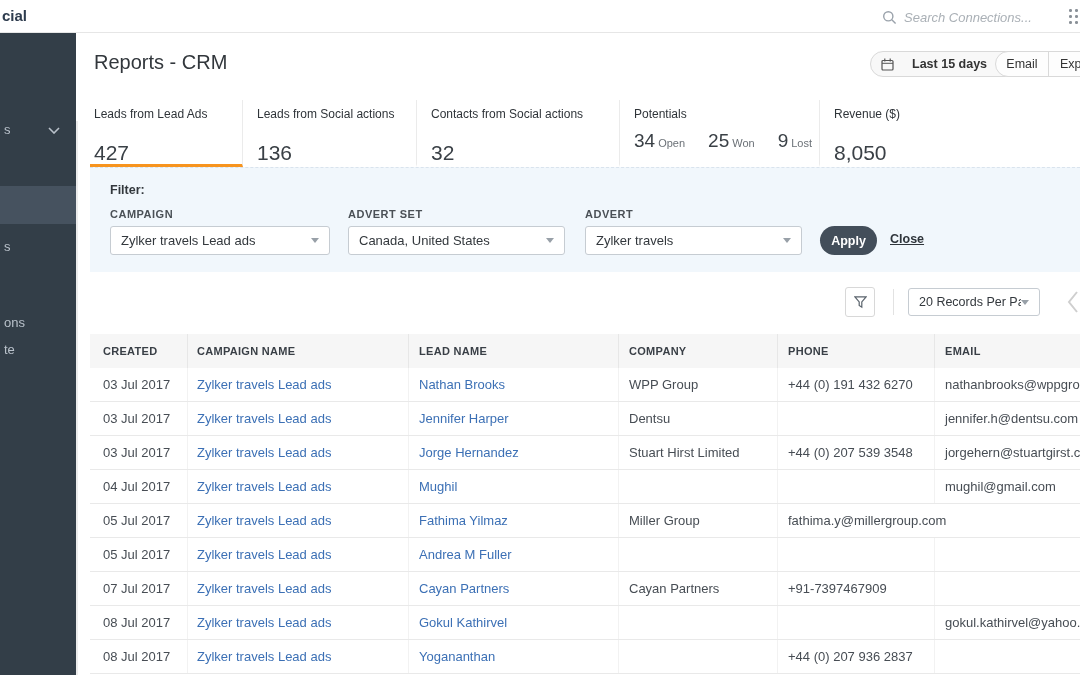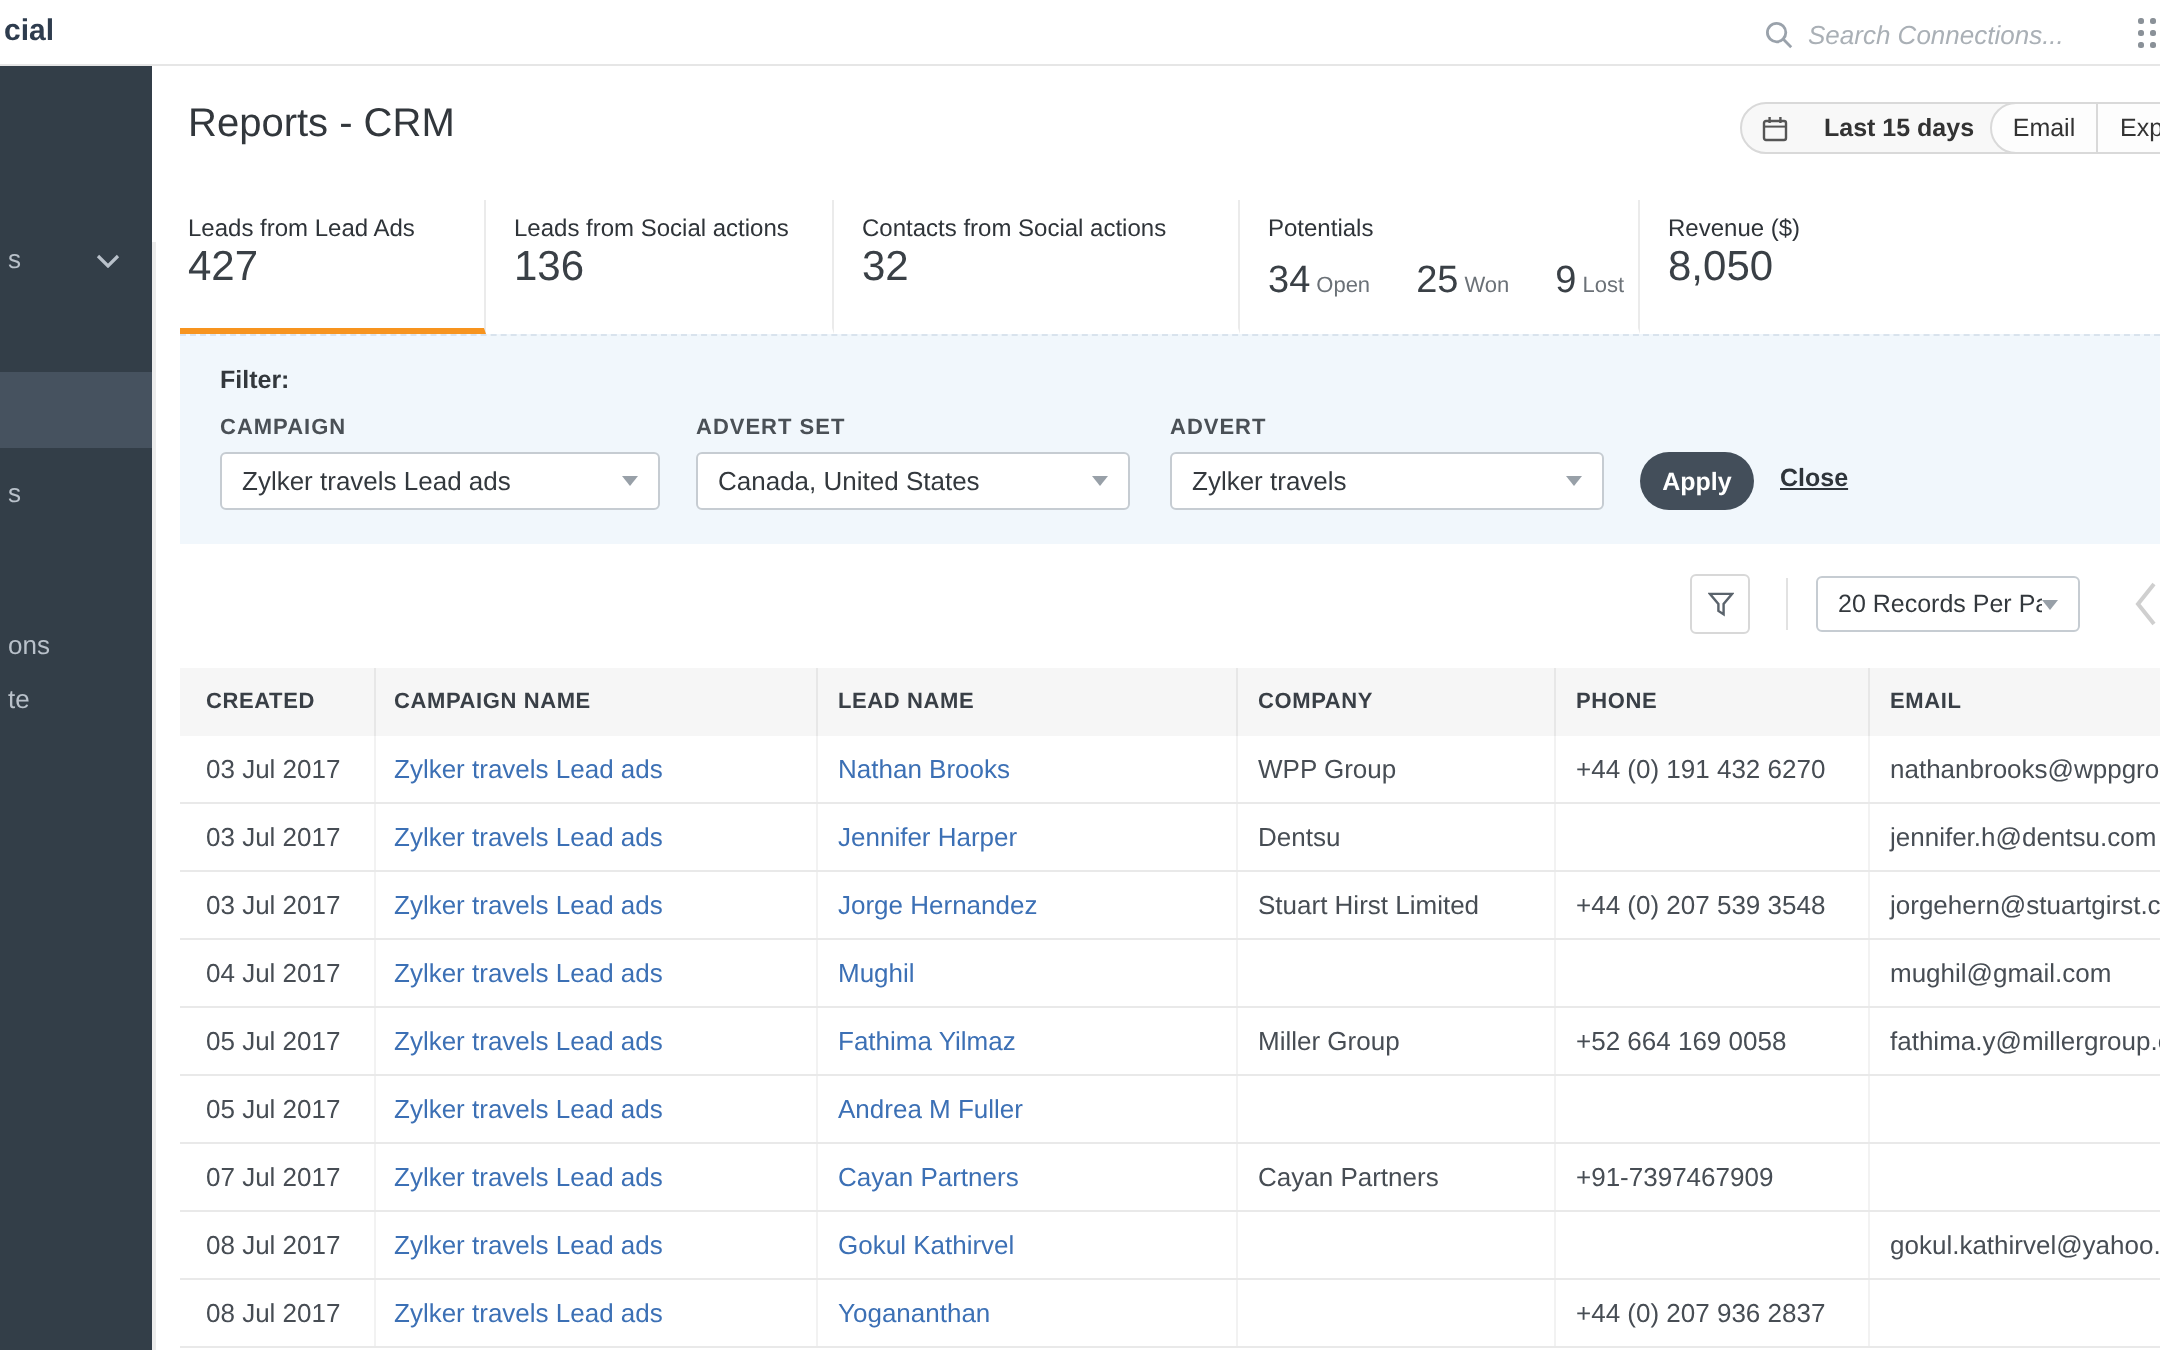--- a/index.html
+++ b/index.html
@@ -45,21 +45,21 @@
   .caret { display:inline-block; width:0; height:0; border-left:4px solid transparent;
            border-right:4px solid transparent; border-top:5px solid #98a0a8; }
 
   
   .cards { position:absolute; left:14px; right:0; top:67px; height:67px; display:flex; }
   .card { border-bottom:3px solid transparent; padding:7px 0 0 14px; cursor:pointer; }
   .card.first { padding-left:4px; }
   .card.active { border-bottom-color:#f7941e; }
   .card.bordered { border-right:1px solid #ebebeb; }
   .card-label { font-size:12px; color:#2f3439; }
-  .card-value { margin-top:1px; font-size:21px; color:#3a4046; }
+  .card-value { margin-top:20px; font-size:21px; color:#3a4046; }
   .card-segments { margin-top:9px; display:flex; gap:23px; align-items:baseline; }
   .seg-val { font-size:19px; color:#3a4046; }
   .seg-unit { font-size:11px; color:#6b7177; margin-left:3px; }
   .w1{width:153px;} .w2{width:174px;} .w3{width:203px;} .w4{width:200px;} .w5{flex:1;}
 
   
   .filter-panel { position:absolute; left:14px; right:0; top:134px; height:105px;
                   background:#f1f7fc; border-top:1px dashed #d9e3ed; }
   .filter-title { position:absolute; left:20px; top:15px; font-size:12.5px; font-weight:700; color:#33383d; }
   .ff-label { position:absolute; top:40px; font-size:11px; font-weight:600; color:#4a5056; letter-spacing:.5px; }
@@ -286,21 +286,20 @@
       </div>
       <div class="trow body">
         <div class="tcell c1">05 Jul 2017</div>
         <div class="tcell c2">
             <span class="link">Zylker travels Lead ads</span>
           </div>
         <div class="tcell c3">
             <span class="link">Fathima Yilmaz</span>
           </div>
         <div class="tcell c4">Miller Group</div>
-        <div class="tcell c5">+52 664 169 0058</div>
         <div class="tcell c6">fathima.y@millergroup.com</div>
       </div>
       <div class="trow body">
         <div class="tcell c1">05 Jul 2017</div>
         <div class="tcell c2">
             <span class="link">Zylker travels Lead ads</span>
           </div>
         <div class="tcell c3">
             <span class="link">Andrea M Fuller</span>
           </div>

